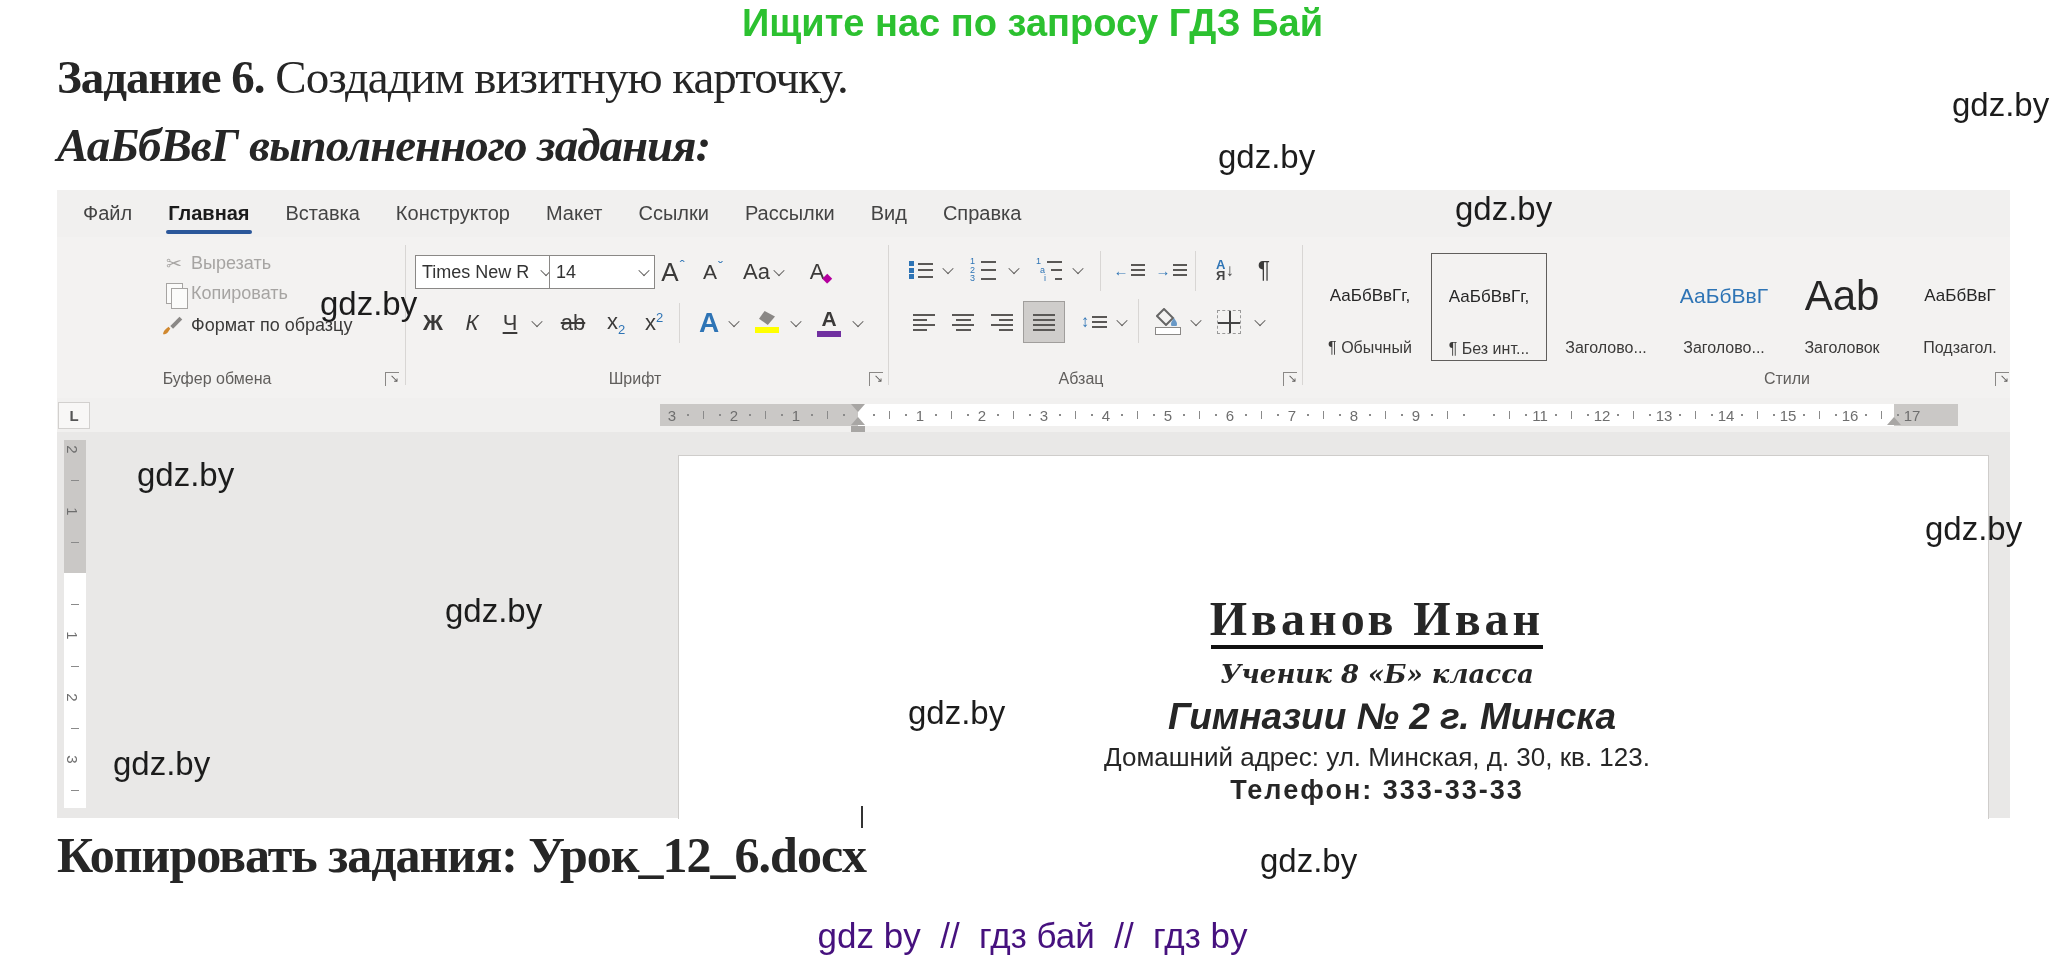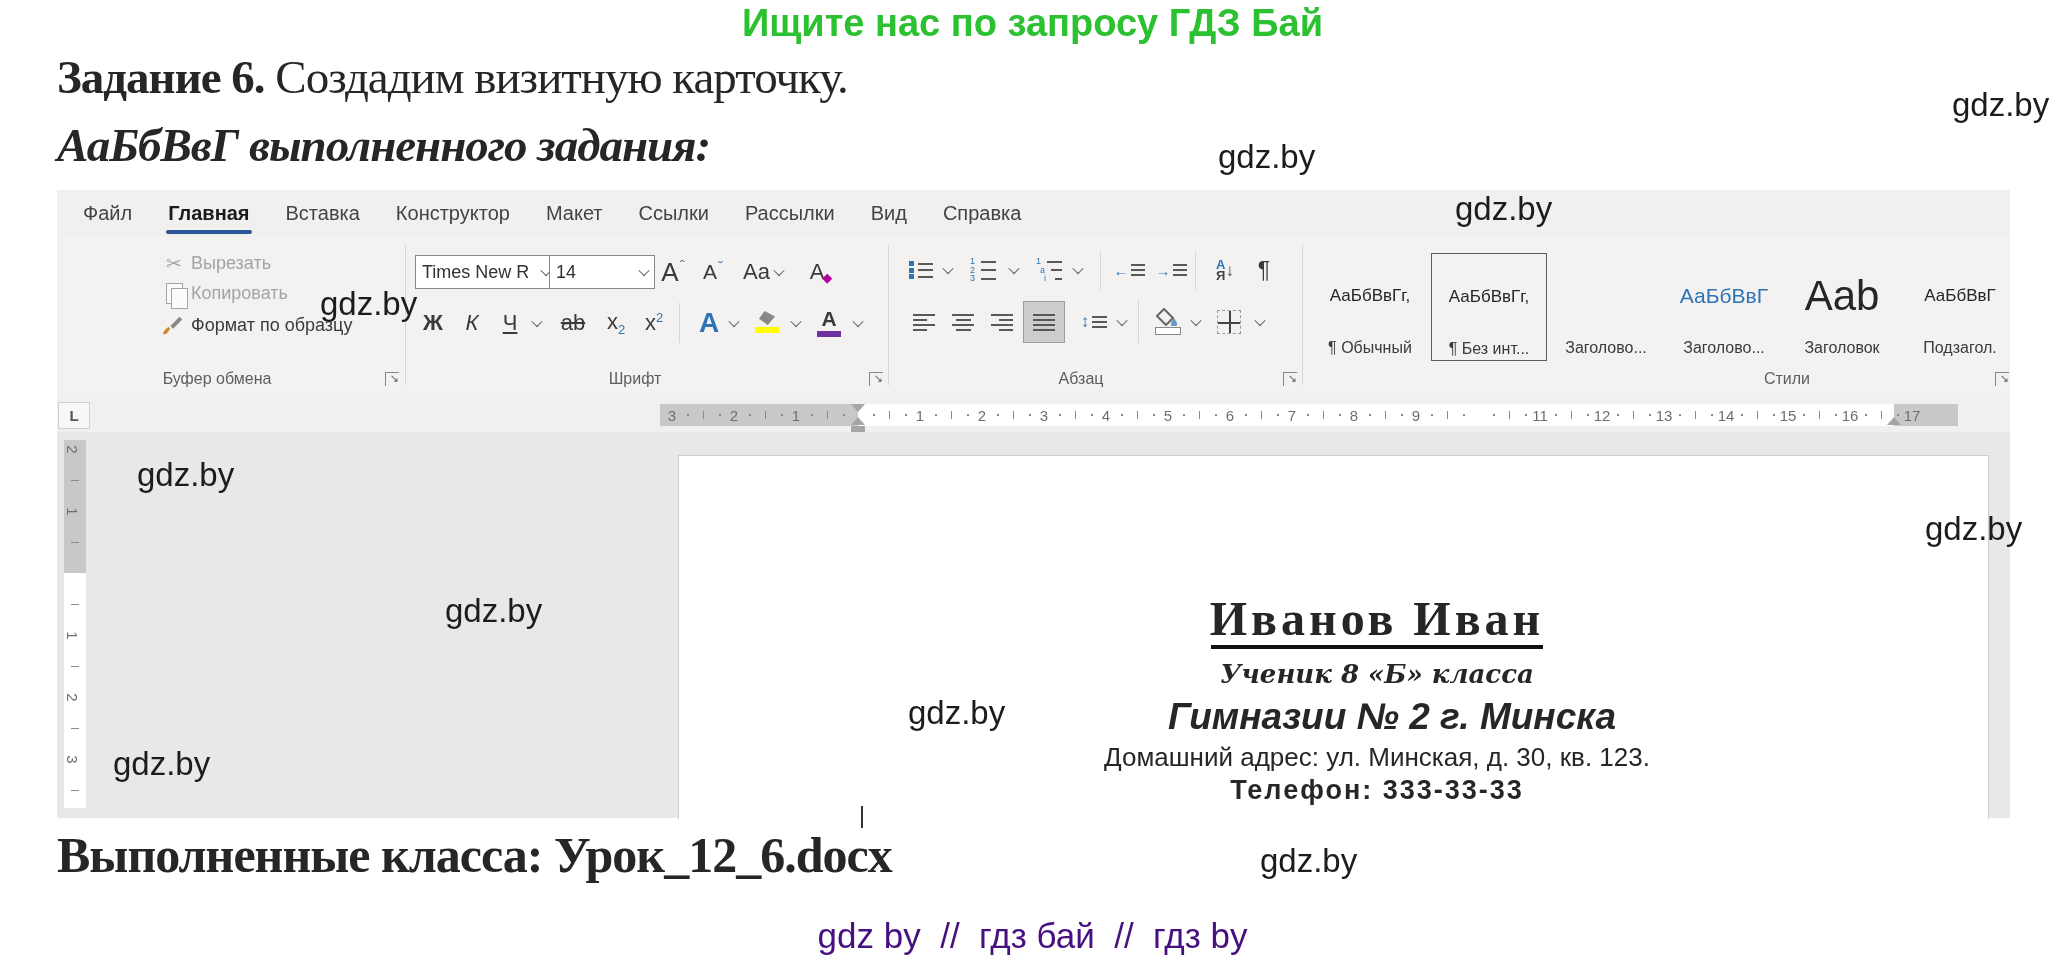--- a/index.html
+++ b/index.html
@@ -543,21 +543,21 @@
           <div class="card-l3">Гимназии № 2 г. Минска</div>
           <div class="card-l4">Домашний адрес: ул. Минская, д. 30, кв. 123.</div>
           <div class="card-l5">Телефон: 333-33-33</div>
         </div>
       </div>
     </div>
   </div>
 
   <div id="caret"></div>
 
-  <div class="caption"><span>Выполненные класса:</span> <span>Урок_12_6.docx</span></div>
+  <div class="caption"><span>Копировать задания:</span> <span>Урок_12_6.docx</span></div>
 
   <div class="footer" style="color: rgb(70, 17, 126);">gdz by  //  гдз бай  //  гдз by</div>
 <span class="wm" style="left: 1952px; top: 86px;">gdz.by</span>
     <span class="wm" style="left: 1218px; top: 138px;">gdz.by</span>
     <span class="wm" style="left: 1455px; top: 190px;">gdz.by</span>
     <span class="wm" style="left: 320px; top: 285px;">gdz.by</span>
     <span class="wm" style="left: 137px; top: 456px;">gdz.by</span>
     <span class="wm" style="left: 445px; top: 592px;">gdz.by</span>
     <span class="wm" style="left: 1925px; top: 510px;">gdz.by</span>
     <span class="wm" style="left: 908px; top: 694px;">gdz.by</span>

